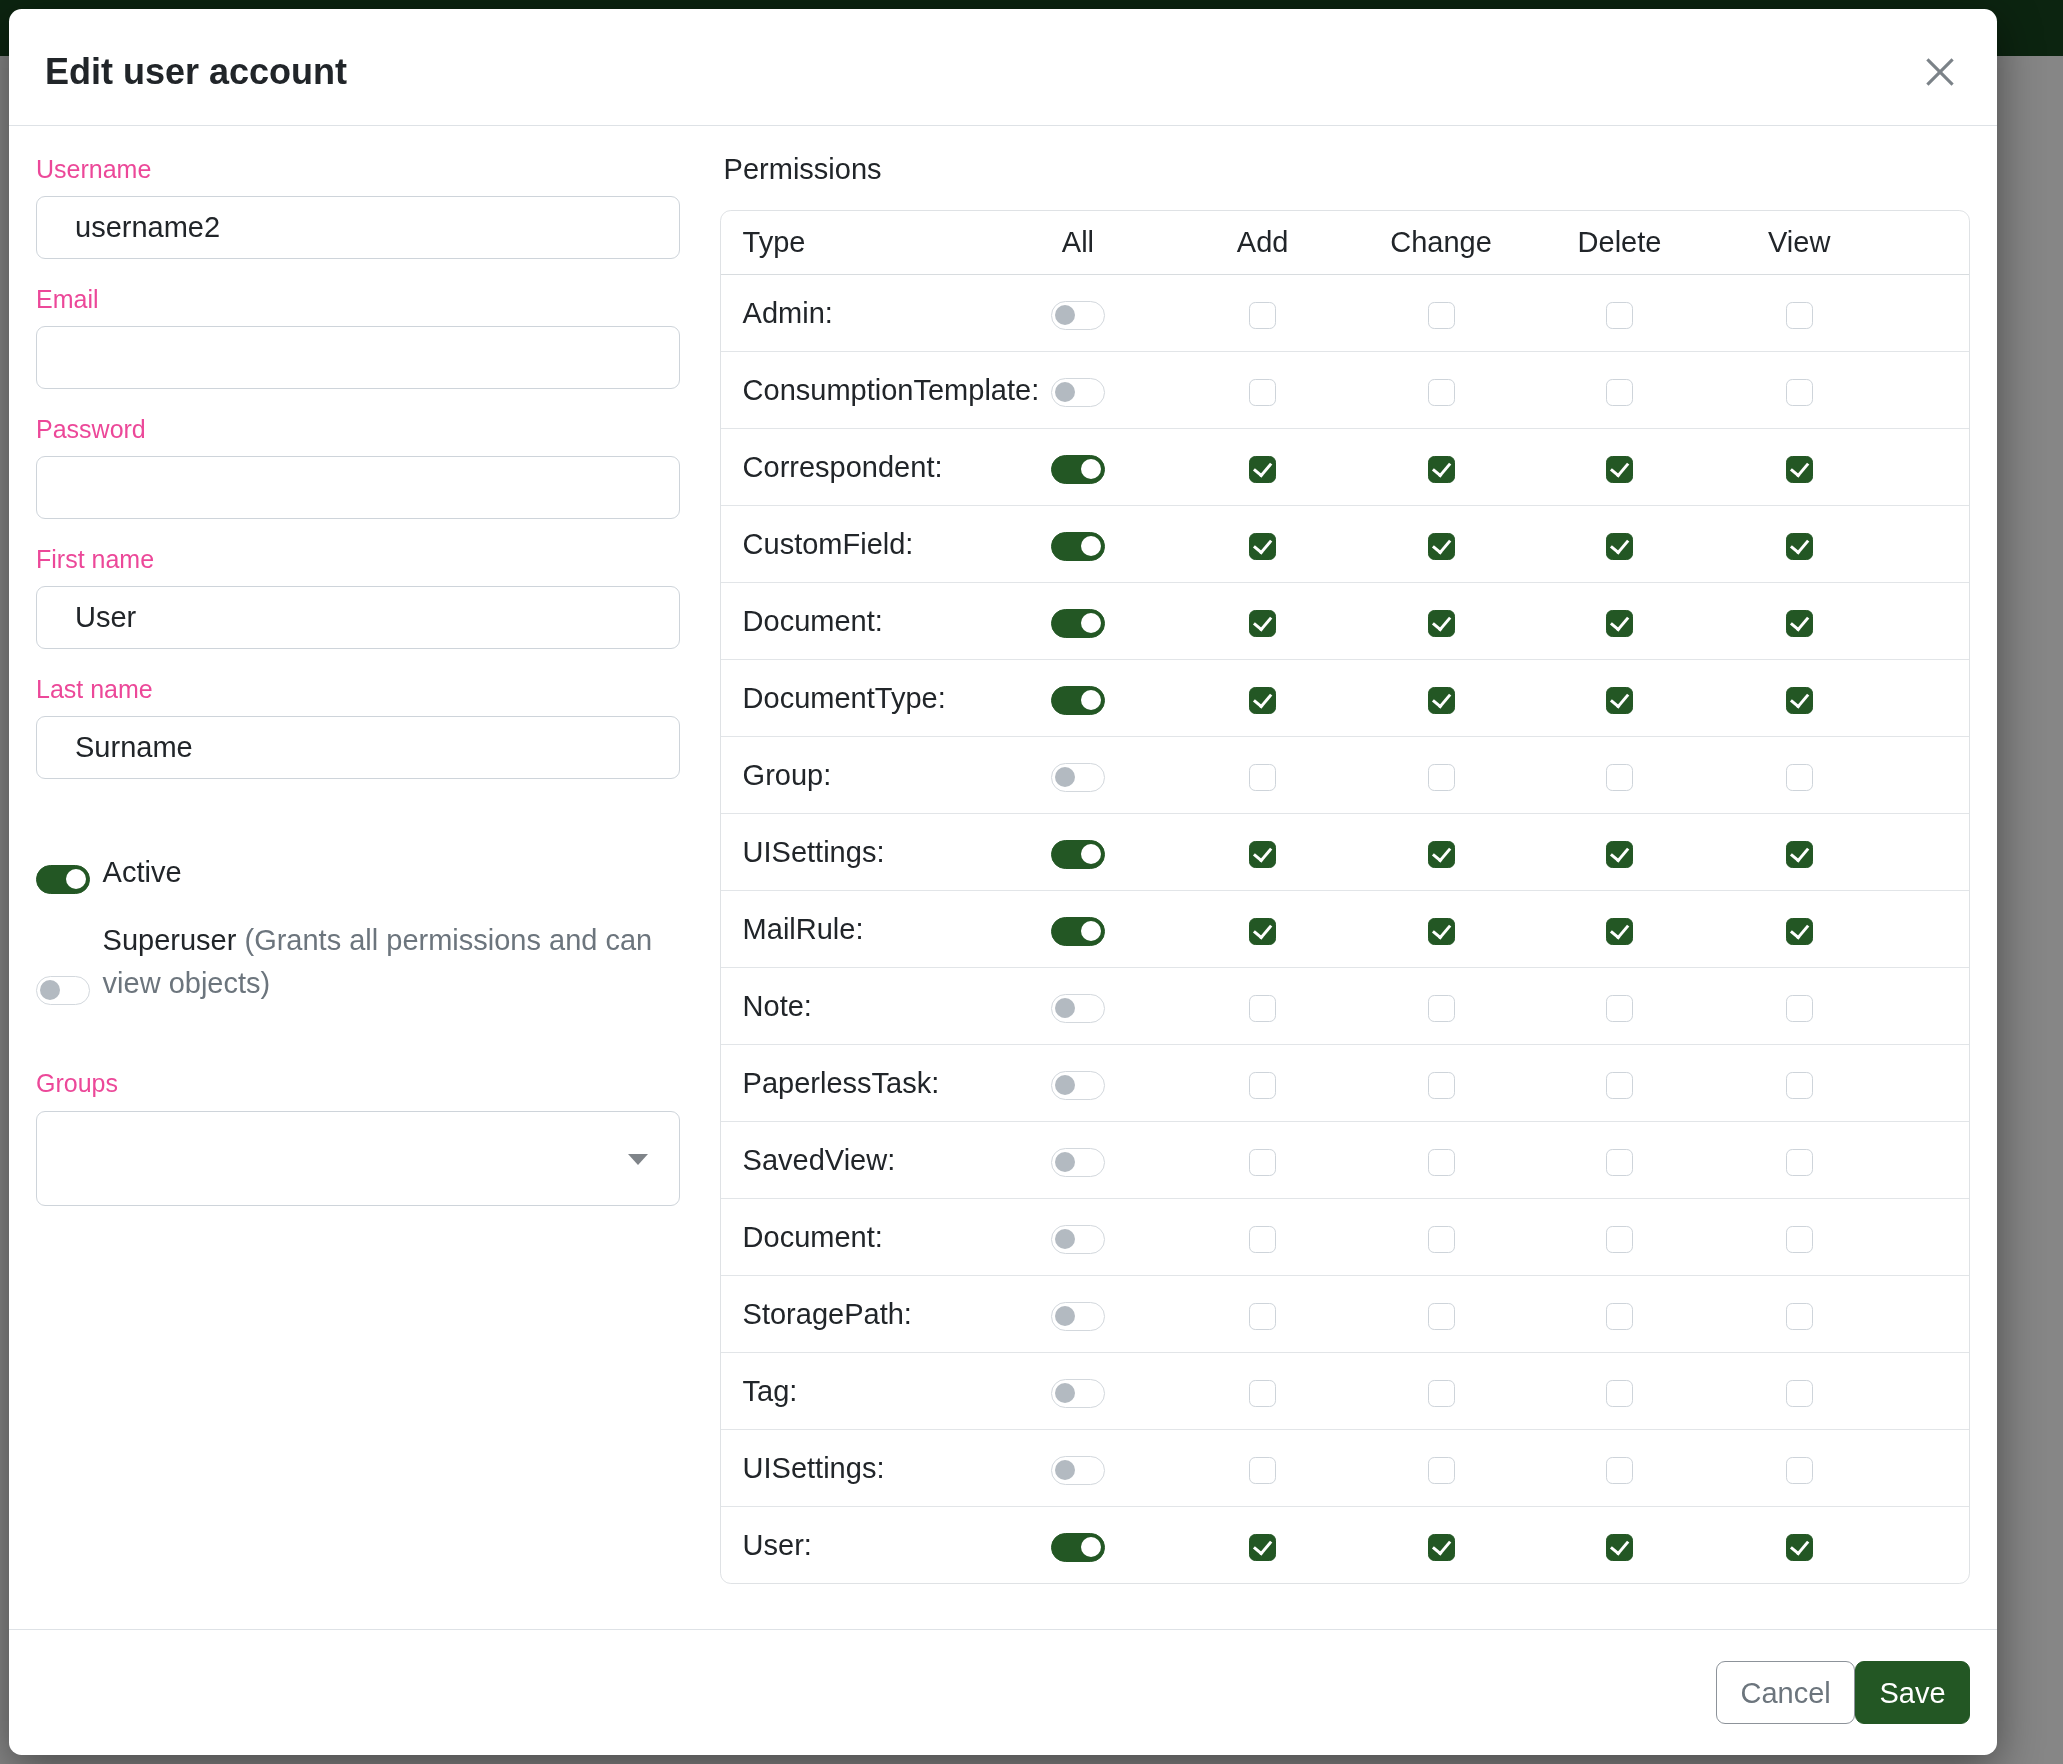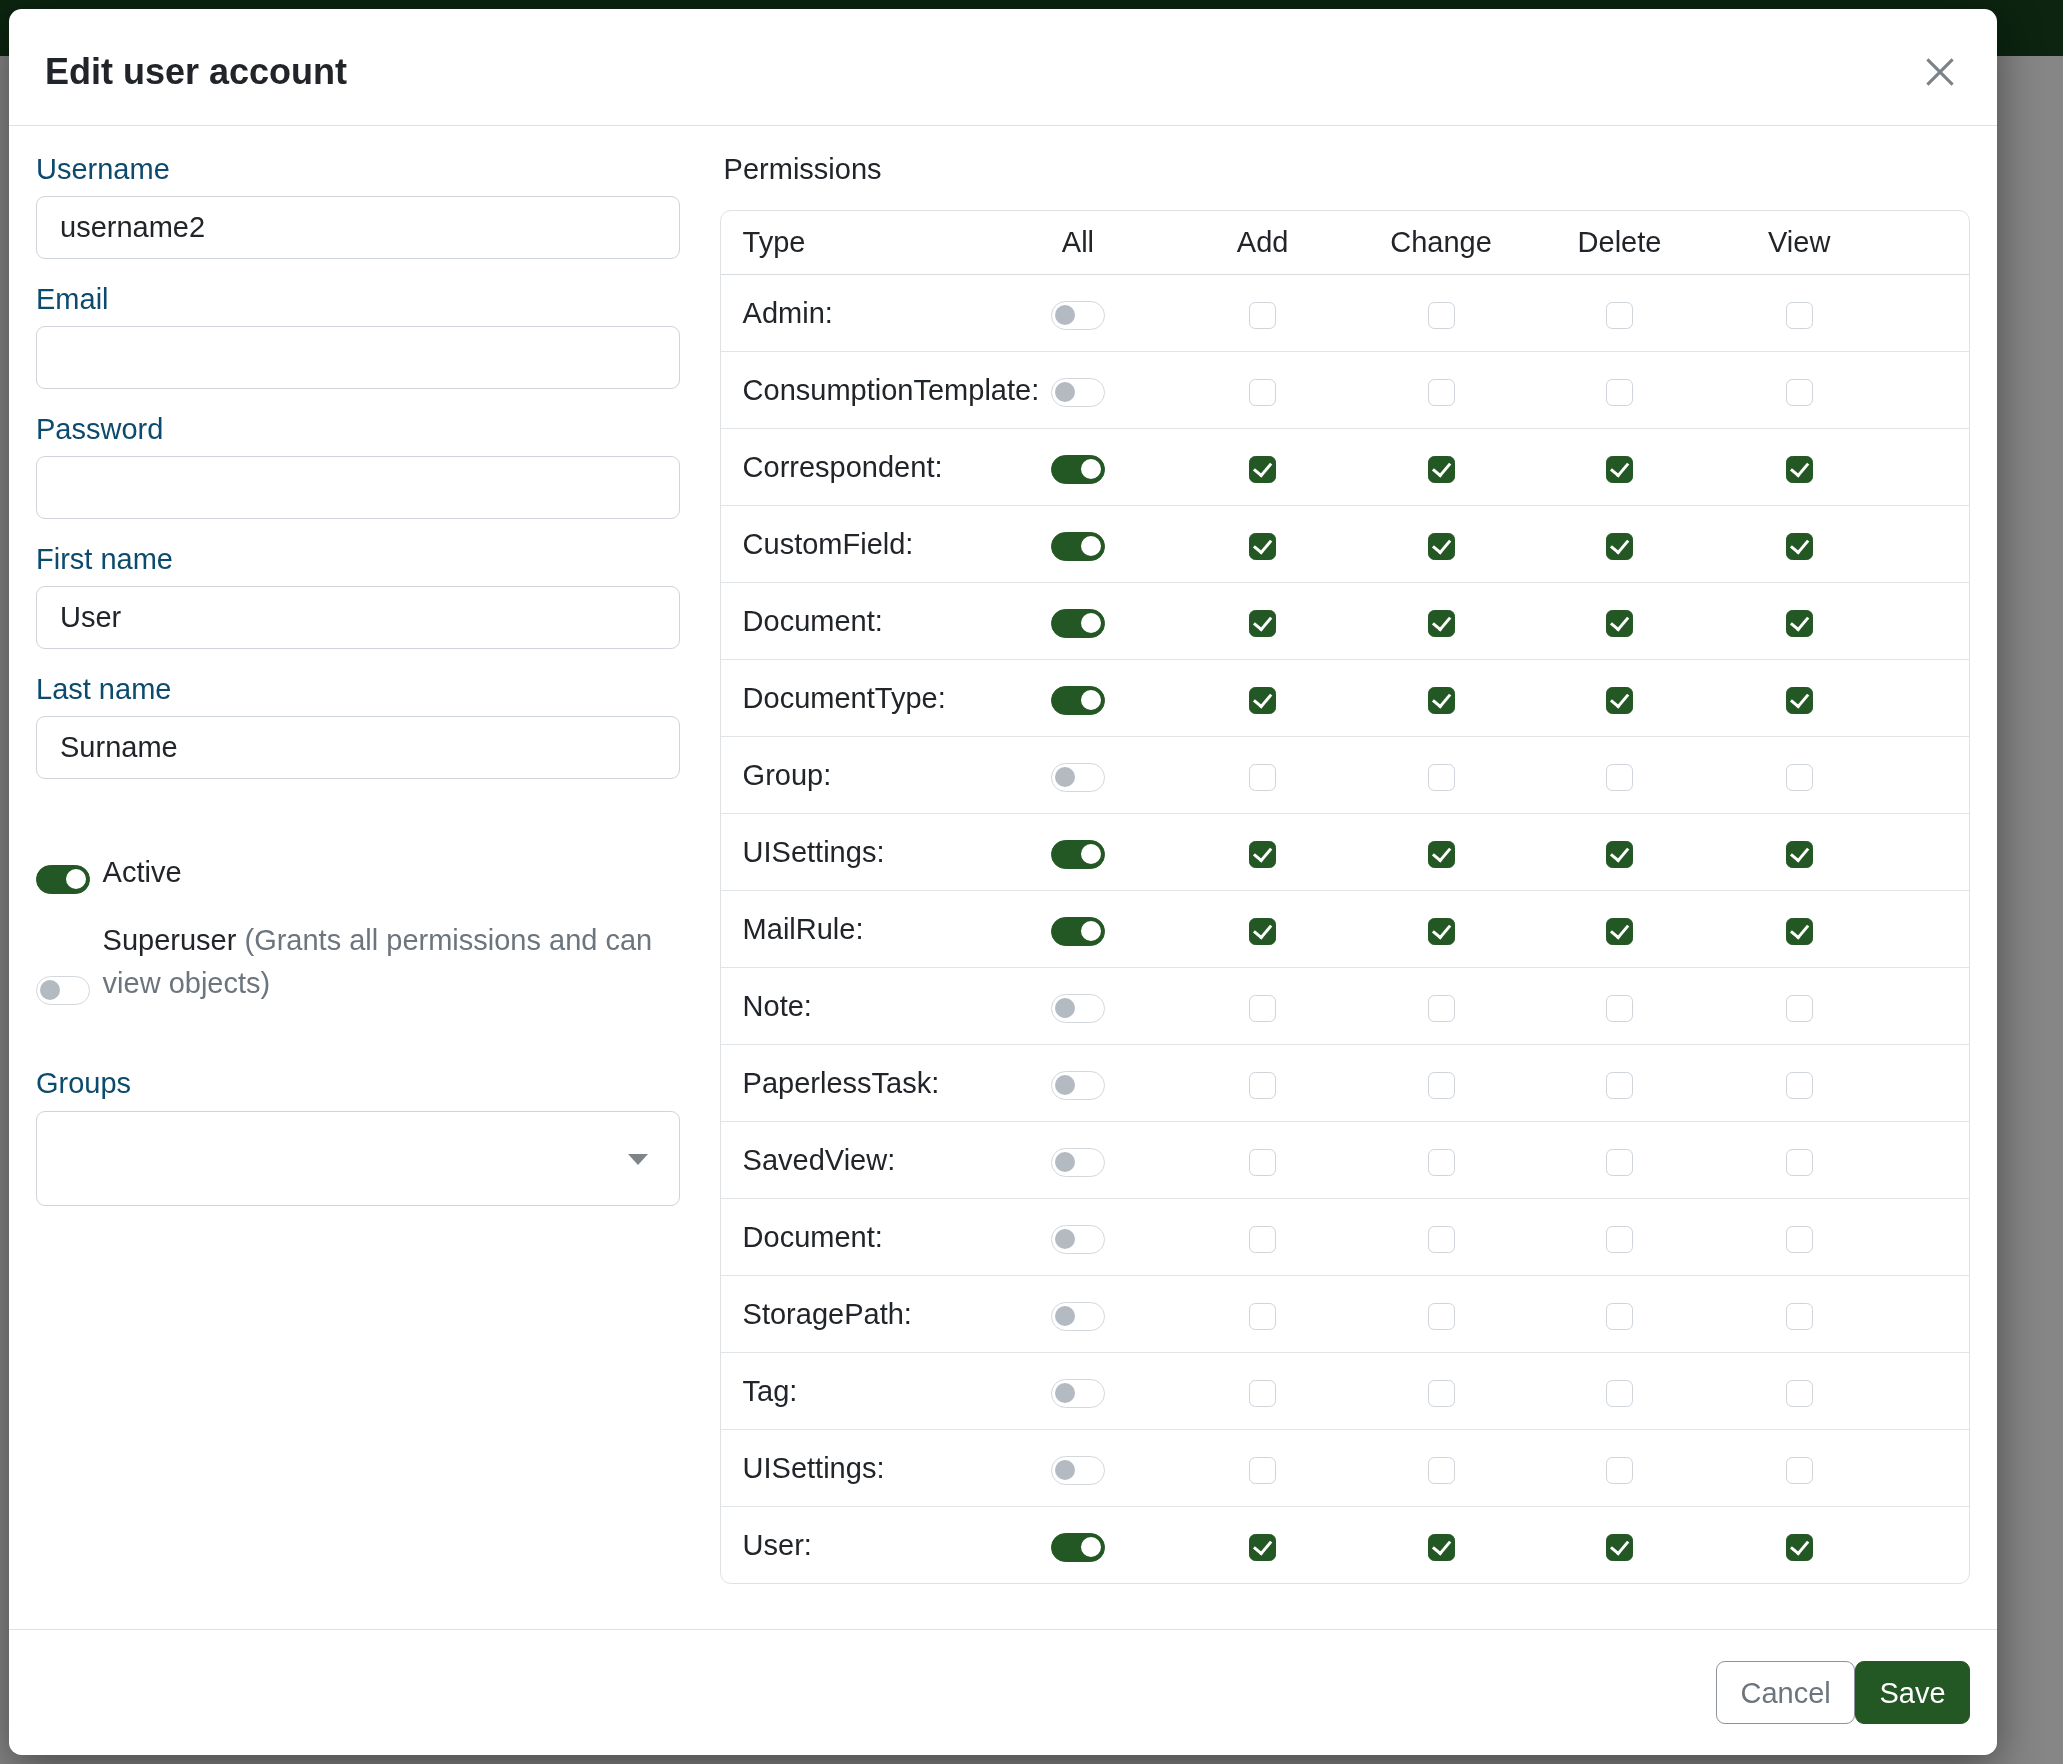--- a/index.html
+++ b/index.html
@@ -34,25 +34,25 @@
     width:43px; height:43px; display:flex; align-items:center; justify-content:center;
   }
   
   .modal-body {
     flex:1; display:flex; padding:22.5px 27px 0 27px; overflow:hidden;
   }
   .col-left { width:644px; margin-right:40px; flex:none; }
   .col-right { flex:1; min-width:0; }
 
   .form-group { margin-bottom:20px; }
-  .form-label { display:block; font-size:29px; line-height:40px; margin-bottom:7.2px; color:#0c4a6e; }
+  .form-label { display:block; font-size:25px; line-height:40px; margin-bottom:7.2px; color:#ec4899; }
   .input {
     width:100%; height:63px; border:1.8px solid #ced4da; border-radius:9px;
     font-family:"Liberation Sans", sans-serif; font-size:29px; color:#212529;
-    padding:0 23px; background:#fff; outline:none;
+    padding:0 38px; background:#fff; outline:none;
   }
   
   .switch {
     display:inline-block; width:54px; height:29px; border-radius:14.4px;
     background:#fff; border:1.8px solid #d3d8dd; position:relative;
     vertical-align:middle; flex:none; cursor:pointer;
   }
   .switch .knob {
     position:absolute; left:2.7px; top:2.7px; width:20px; height:20px;
     border-radius:50%; background:#b3bac1;

